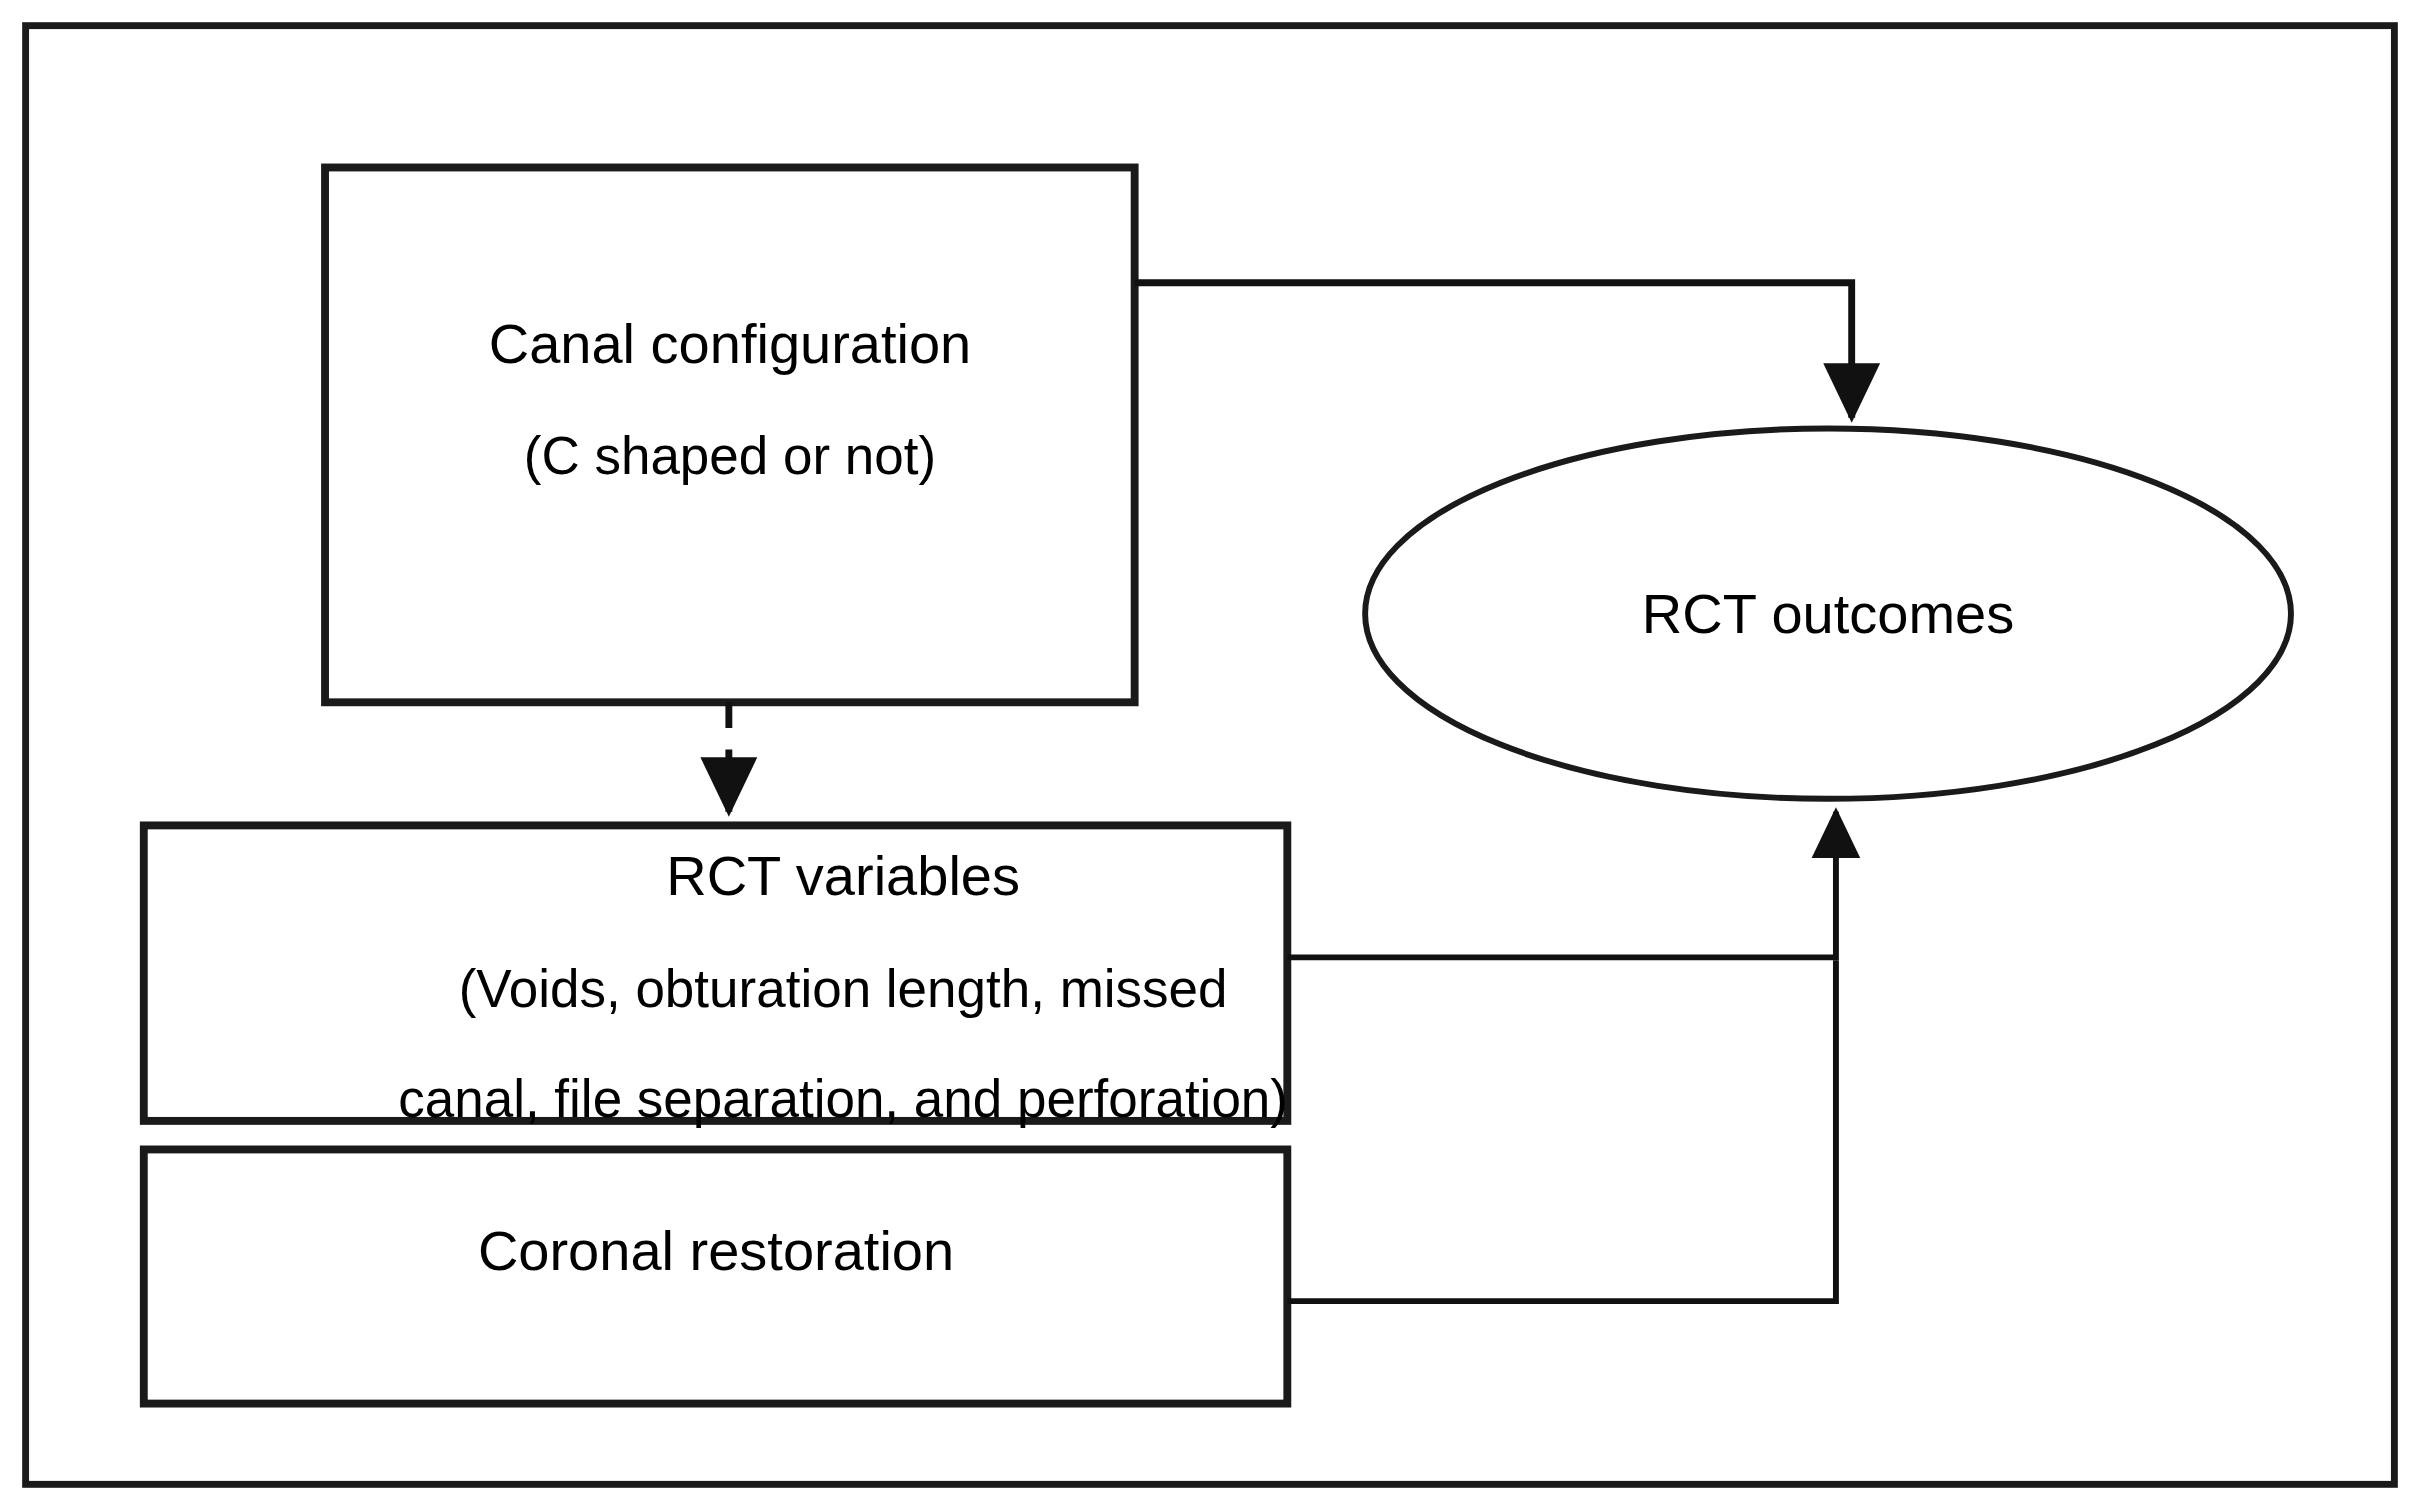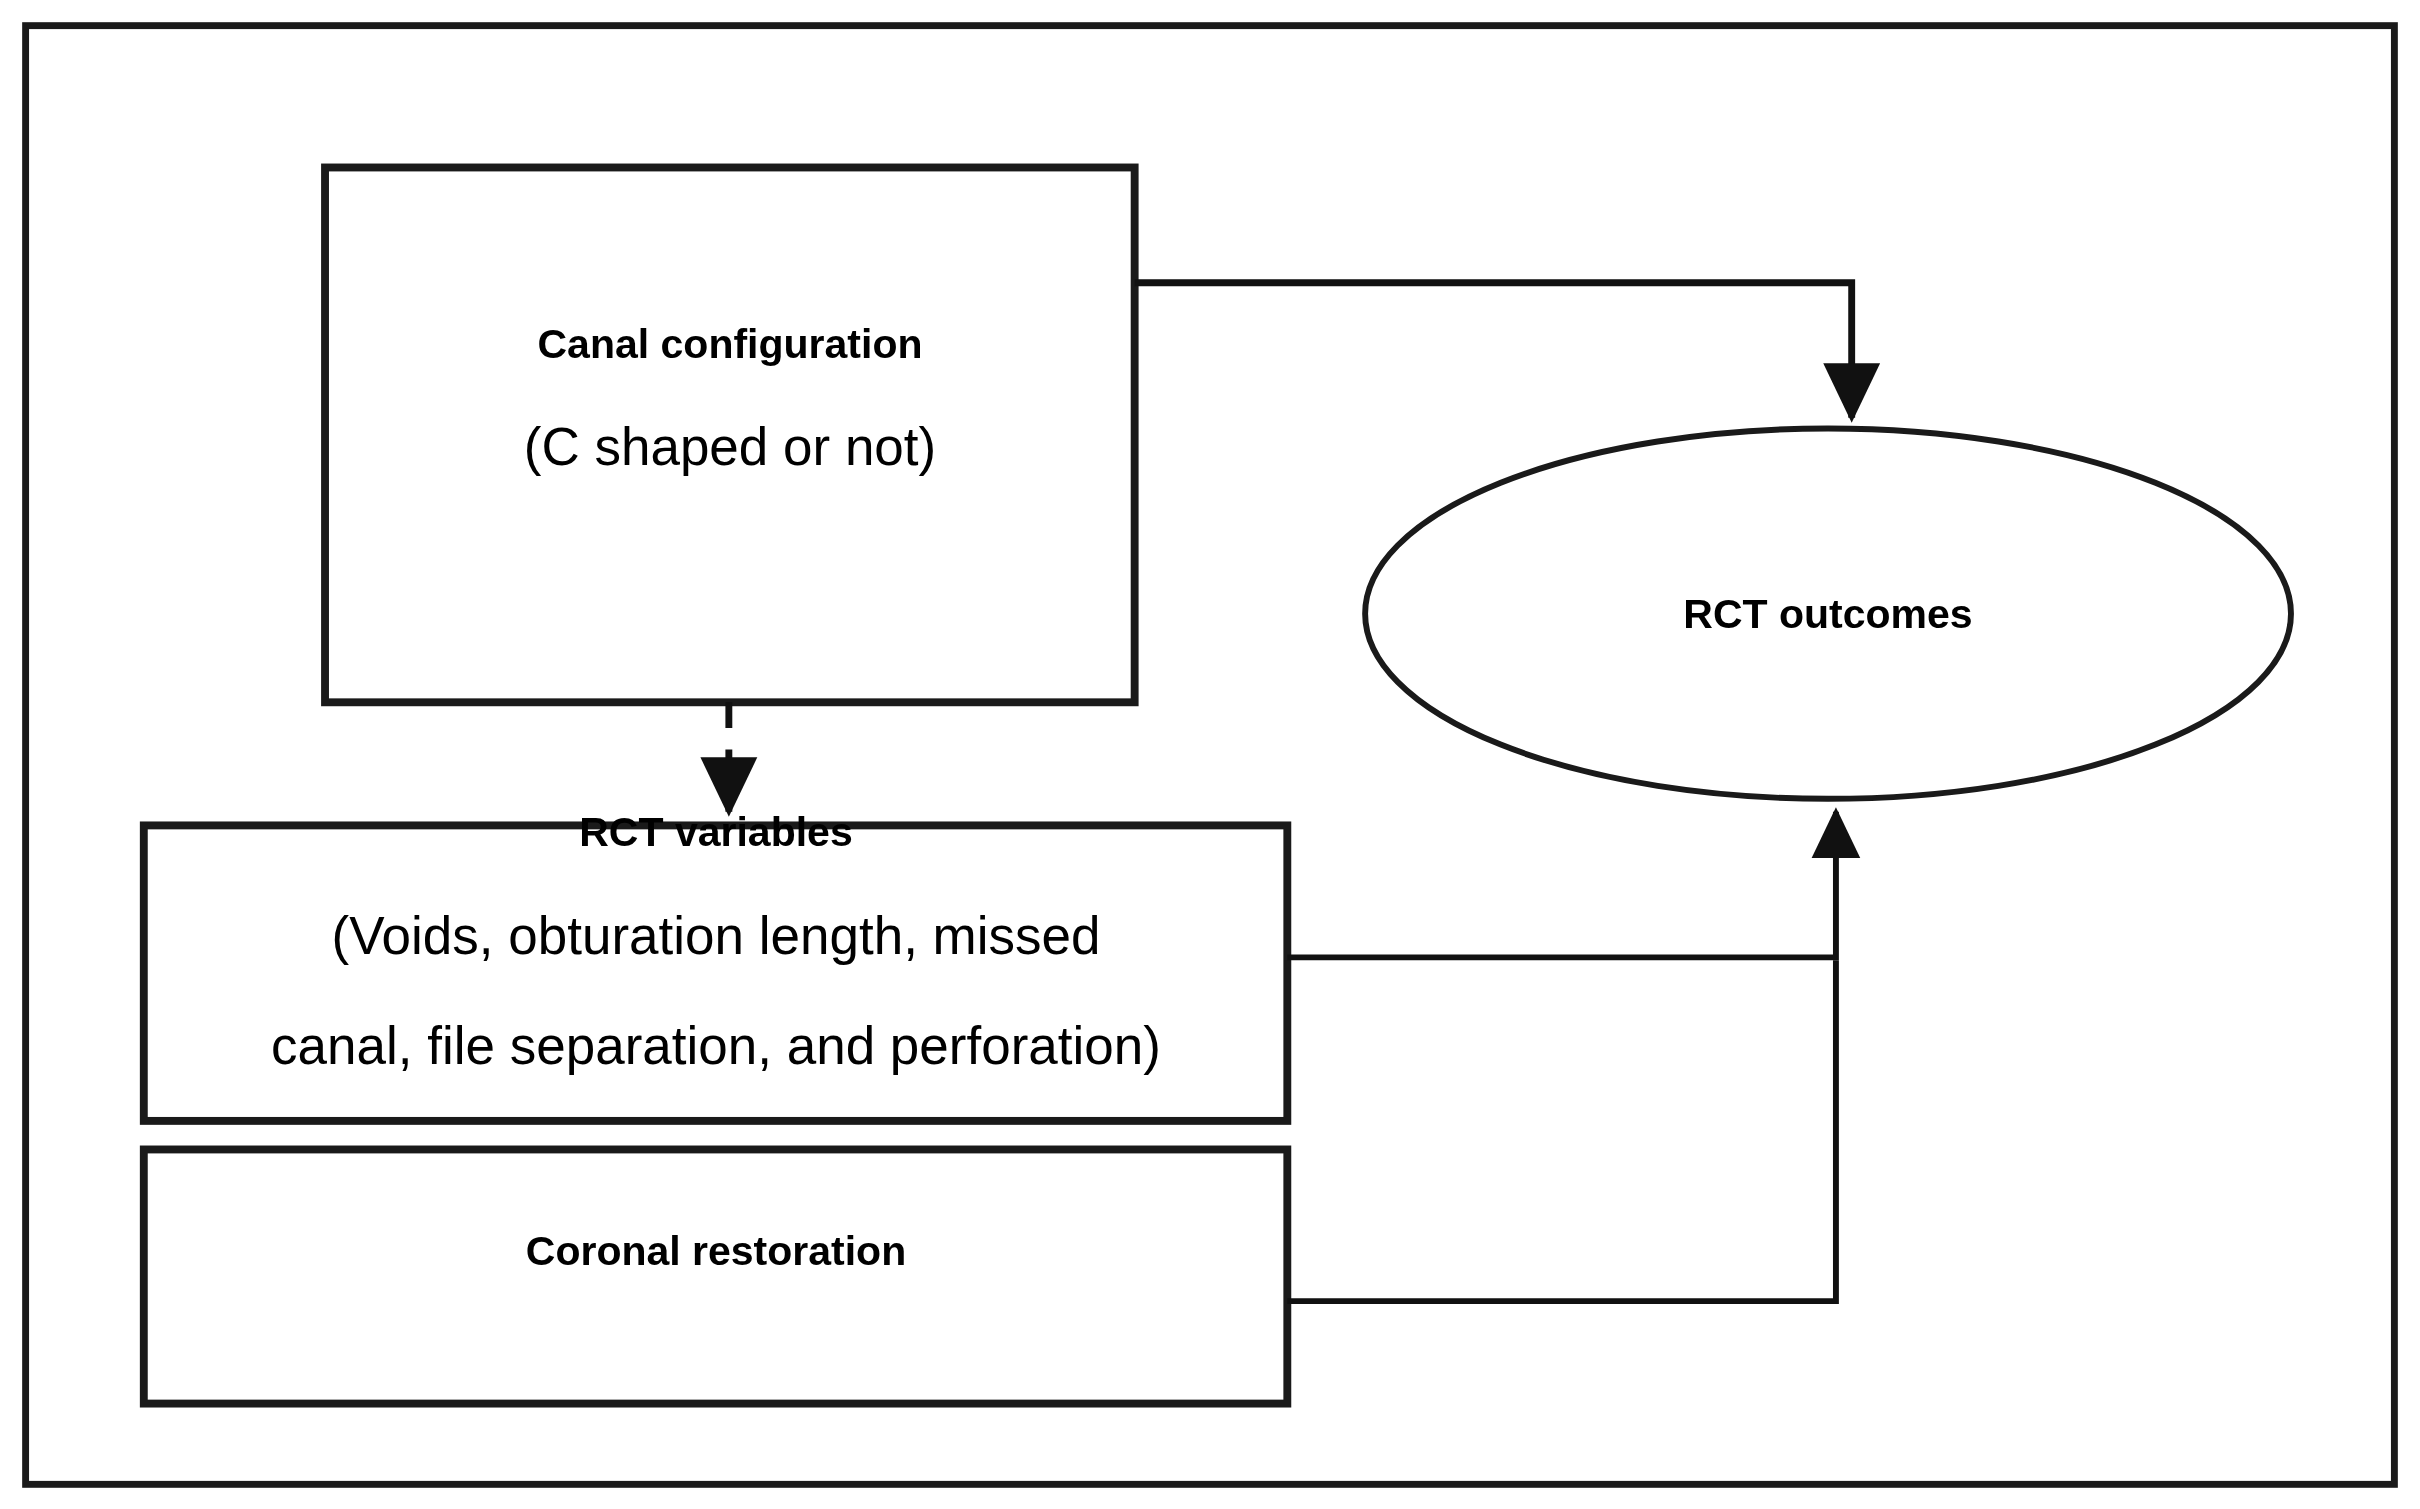--- a/index.html
+++ b/index.html
@@ -28,22 +28,22 @@
     position: absolute;
     display: flex;
     flex-direction: column;
     align-items: center;
     justify-content: center;
     text-align: center;
     color: #000000;
     pointer-events: none;
   }
   .line-bold {
-    font-weight: bold;
-    font-size: 41px;
+    font-weight: normal;
+    font-size: 56px;
     line-height: 1.18;
     white-space: nowrap;
   }
   .line-plain {
     font-weight: normal;
     font-size: 53px;
     line-height: 1.18;
     white-space: nowrap;
     margin-top: 48px;
   }
@@ -68,23 +68,24 @@
     height: 370px;
   }
   #rct-outcomes-label .stack {
     display: flex;
     flex-direction: row;
     align-items: center;
   }
   
   #rct-variables-label {
     left: 144px;
-    top: 785px;
+    top: 829px;
     width: 1144px;
     height: 296px;
+    align-items: flex-end;
   }
   #rct-variables-label .stack {
     display: flex;
     flex-direction: column;
     align-items: center;
     transform: translateY(9.9px);
   }
   
   #coronal-restoration-label {
     left: 144px;

